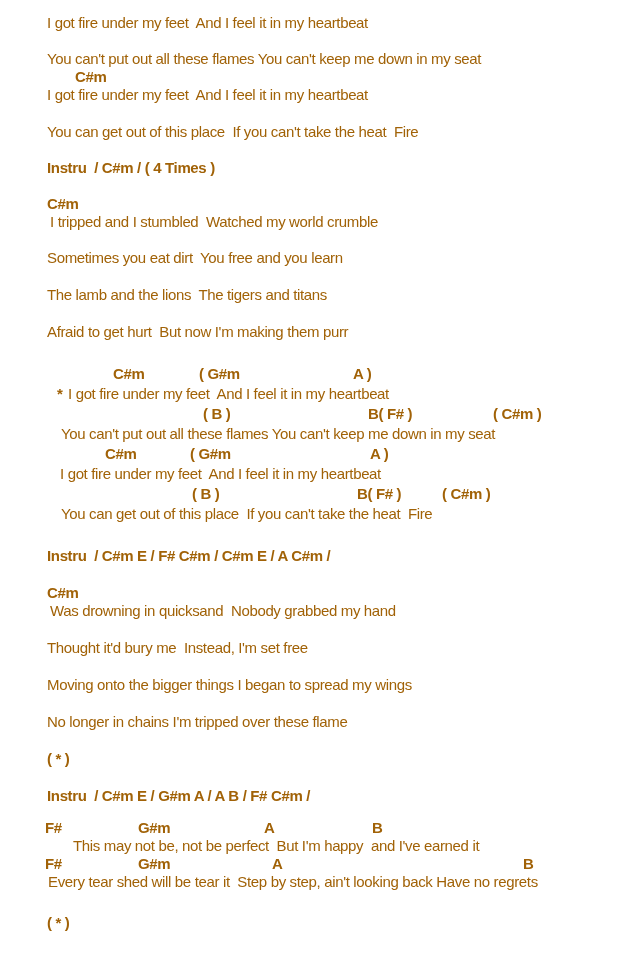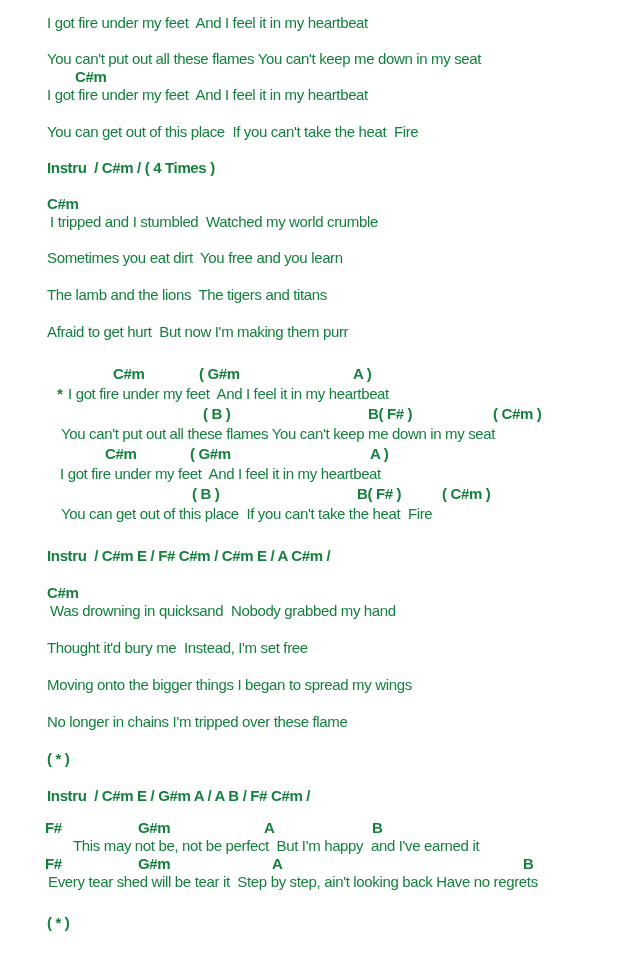--- a/index.html
+++ b/index.html
@@ -1,21 +1,21 @@
 <!DOCTYPE html>
 <html><head>
 <meta charset="utf-8">
 <style>
   html, body { margin: 0; padding: 0; background: #ffffff; }
   #sheet {
     position: relative;
     width: 620px;
     height: 980px;
     background: #ffffff;
-    color: #15803d;
+    color: #a16207;
     font-family: "Liberation Sans", "DejaVu Sans", sans-serif;
     font-size: 15px;
     letter-spacing: -0.35px;
     overflow: hidden;
   }
   .line {
     position: absolute;
     left: 0;
     width: 100%;
     height: 18px;

